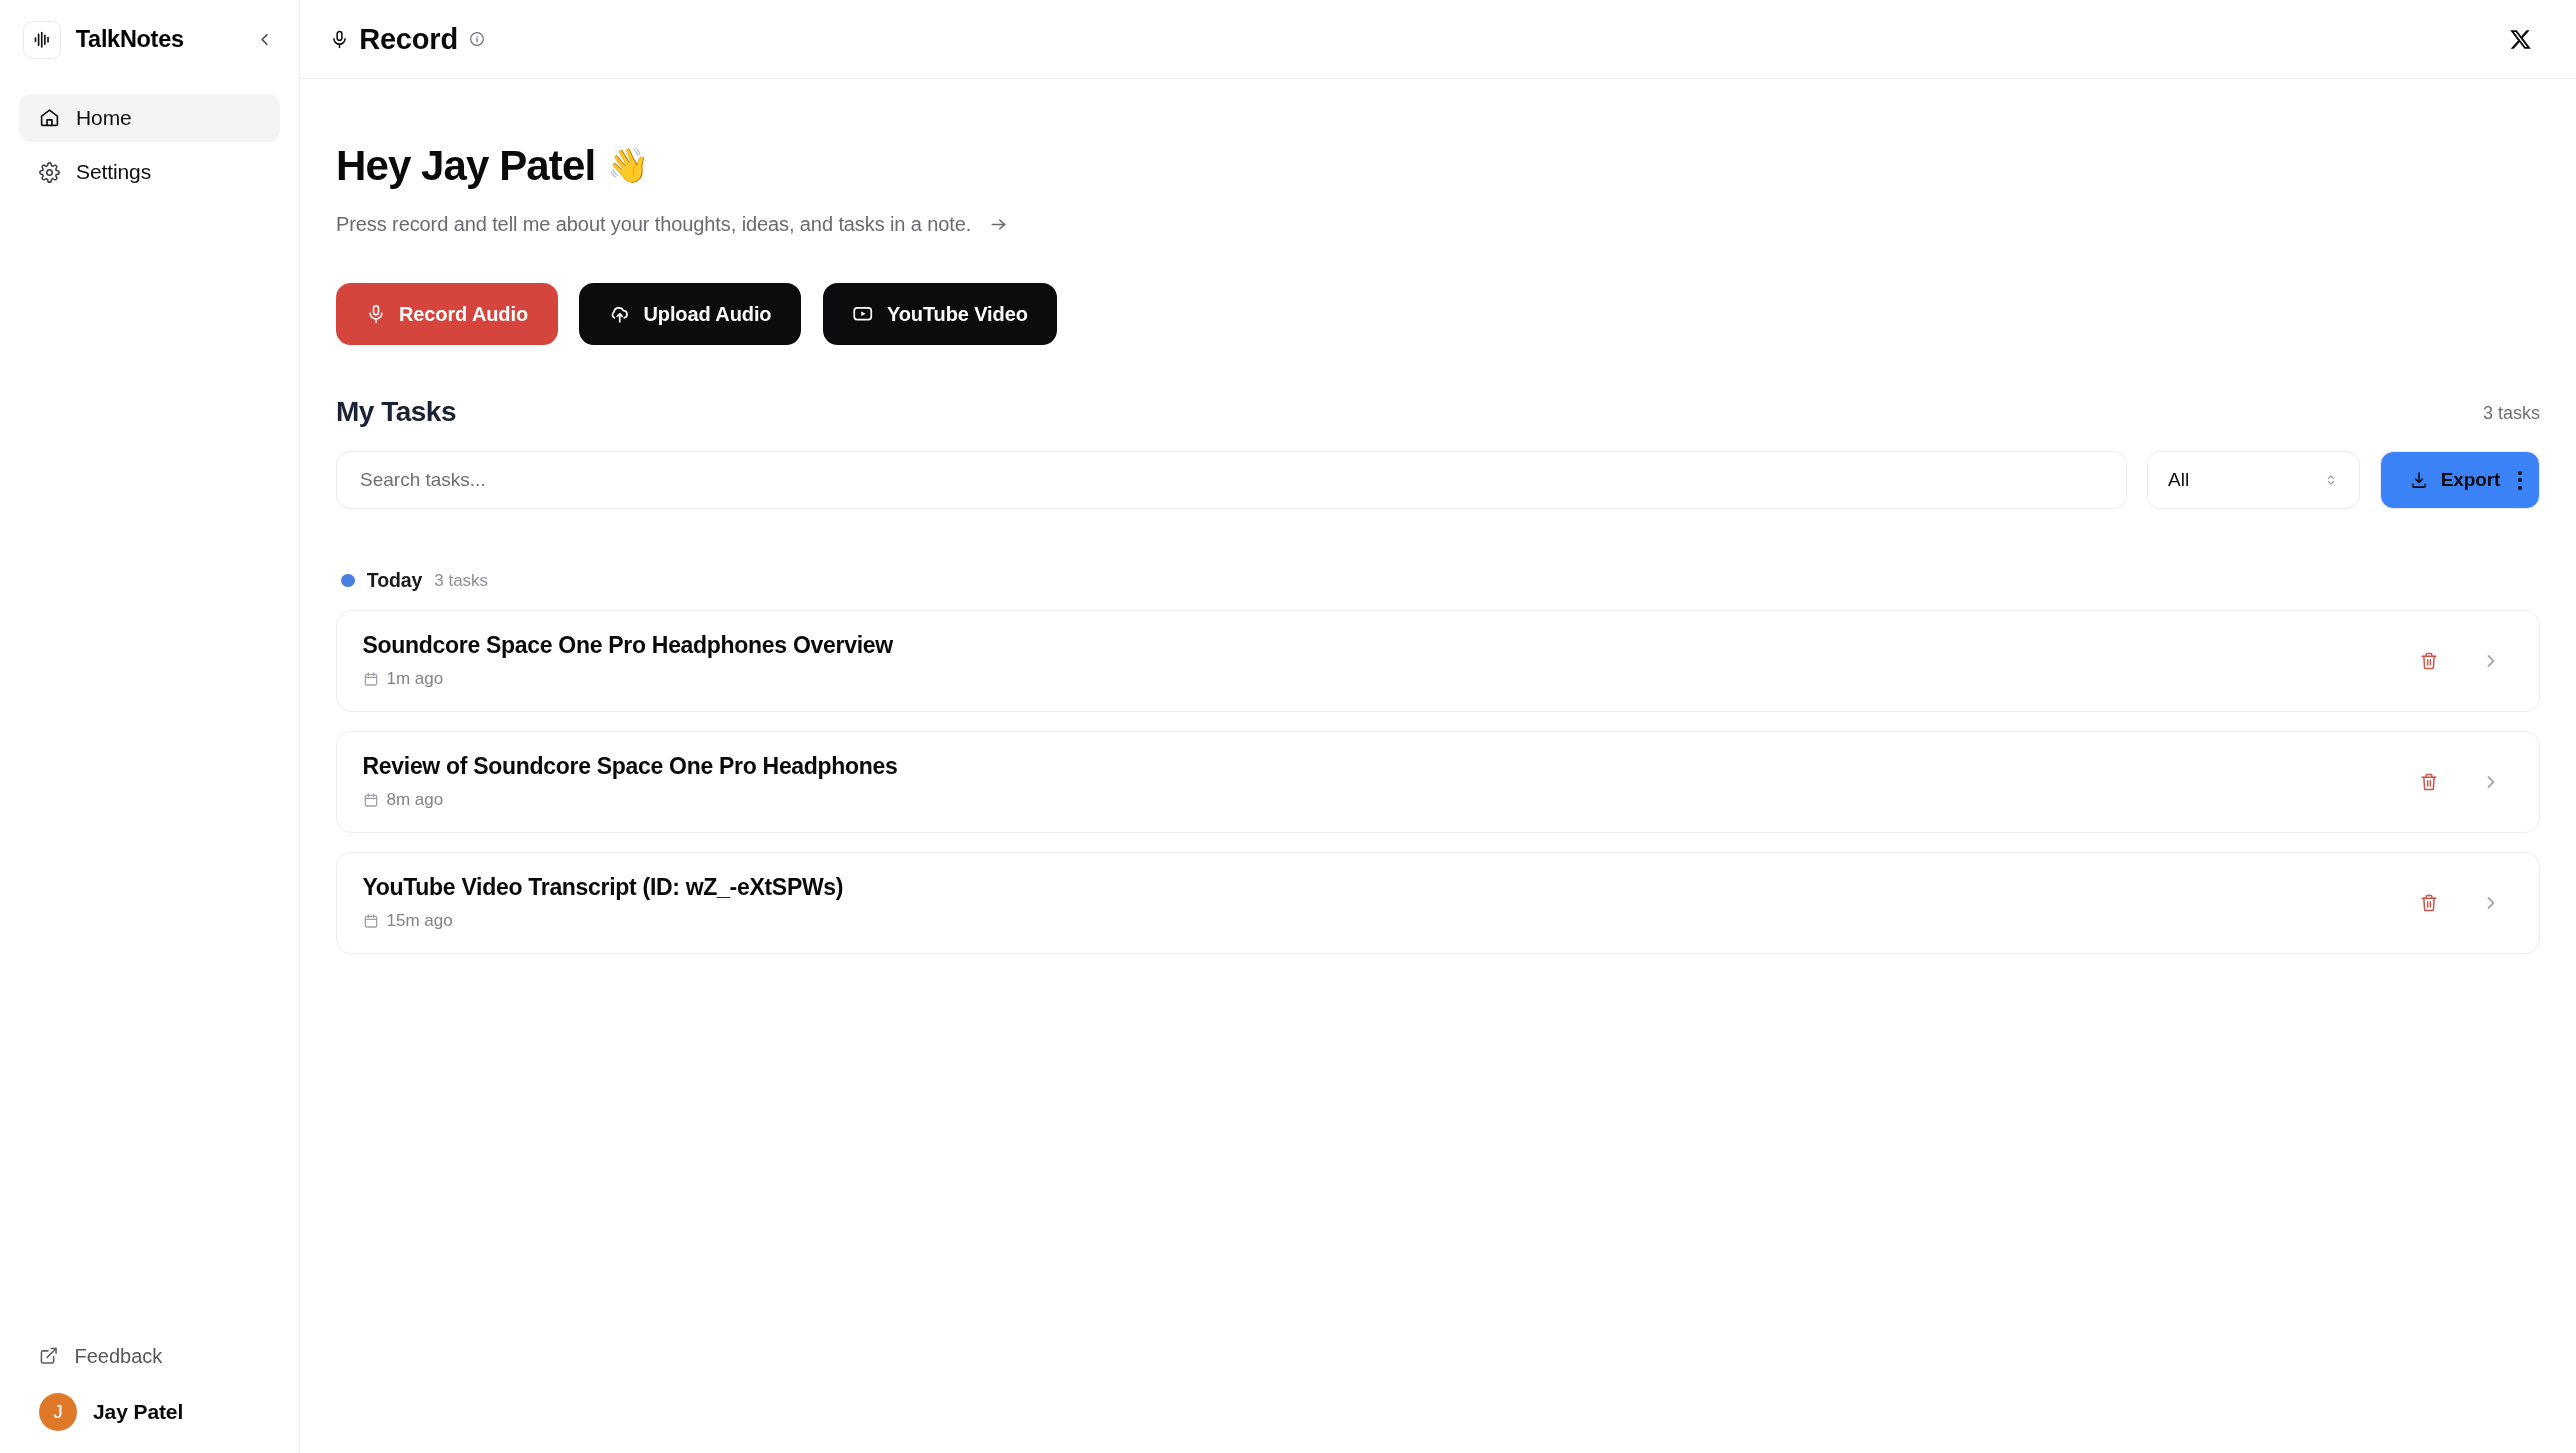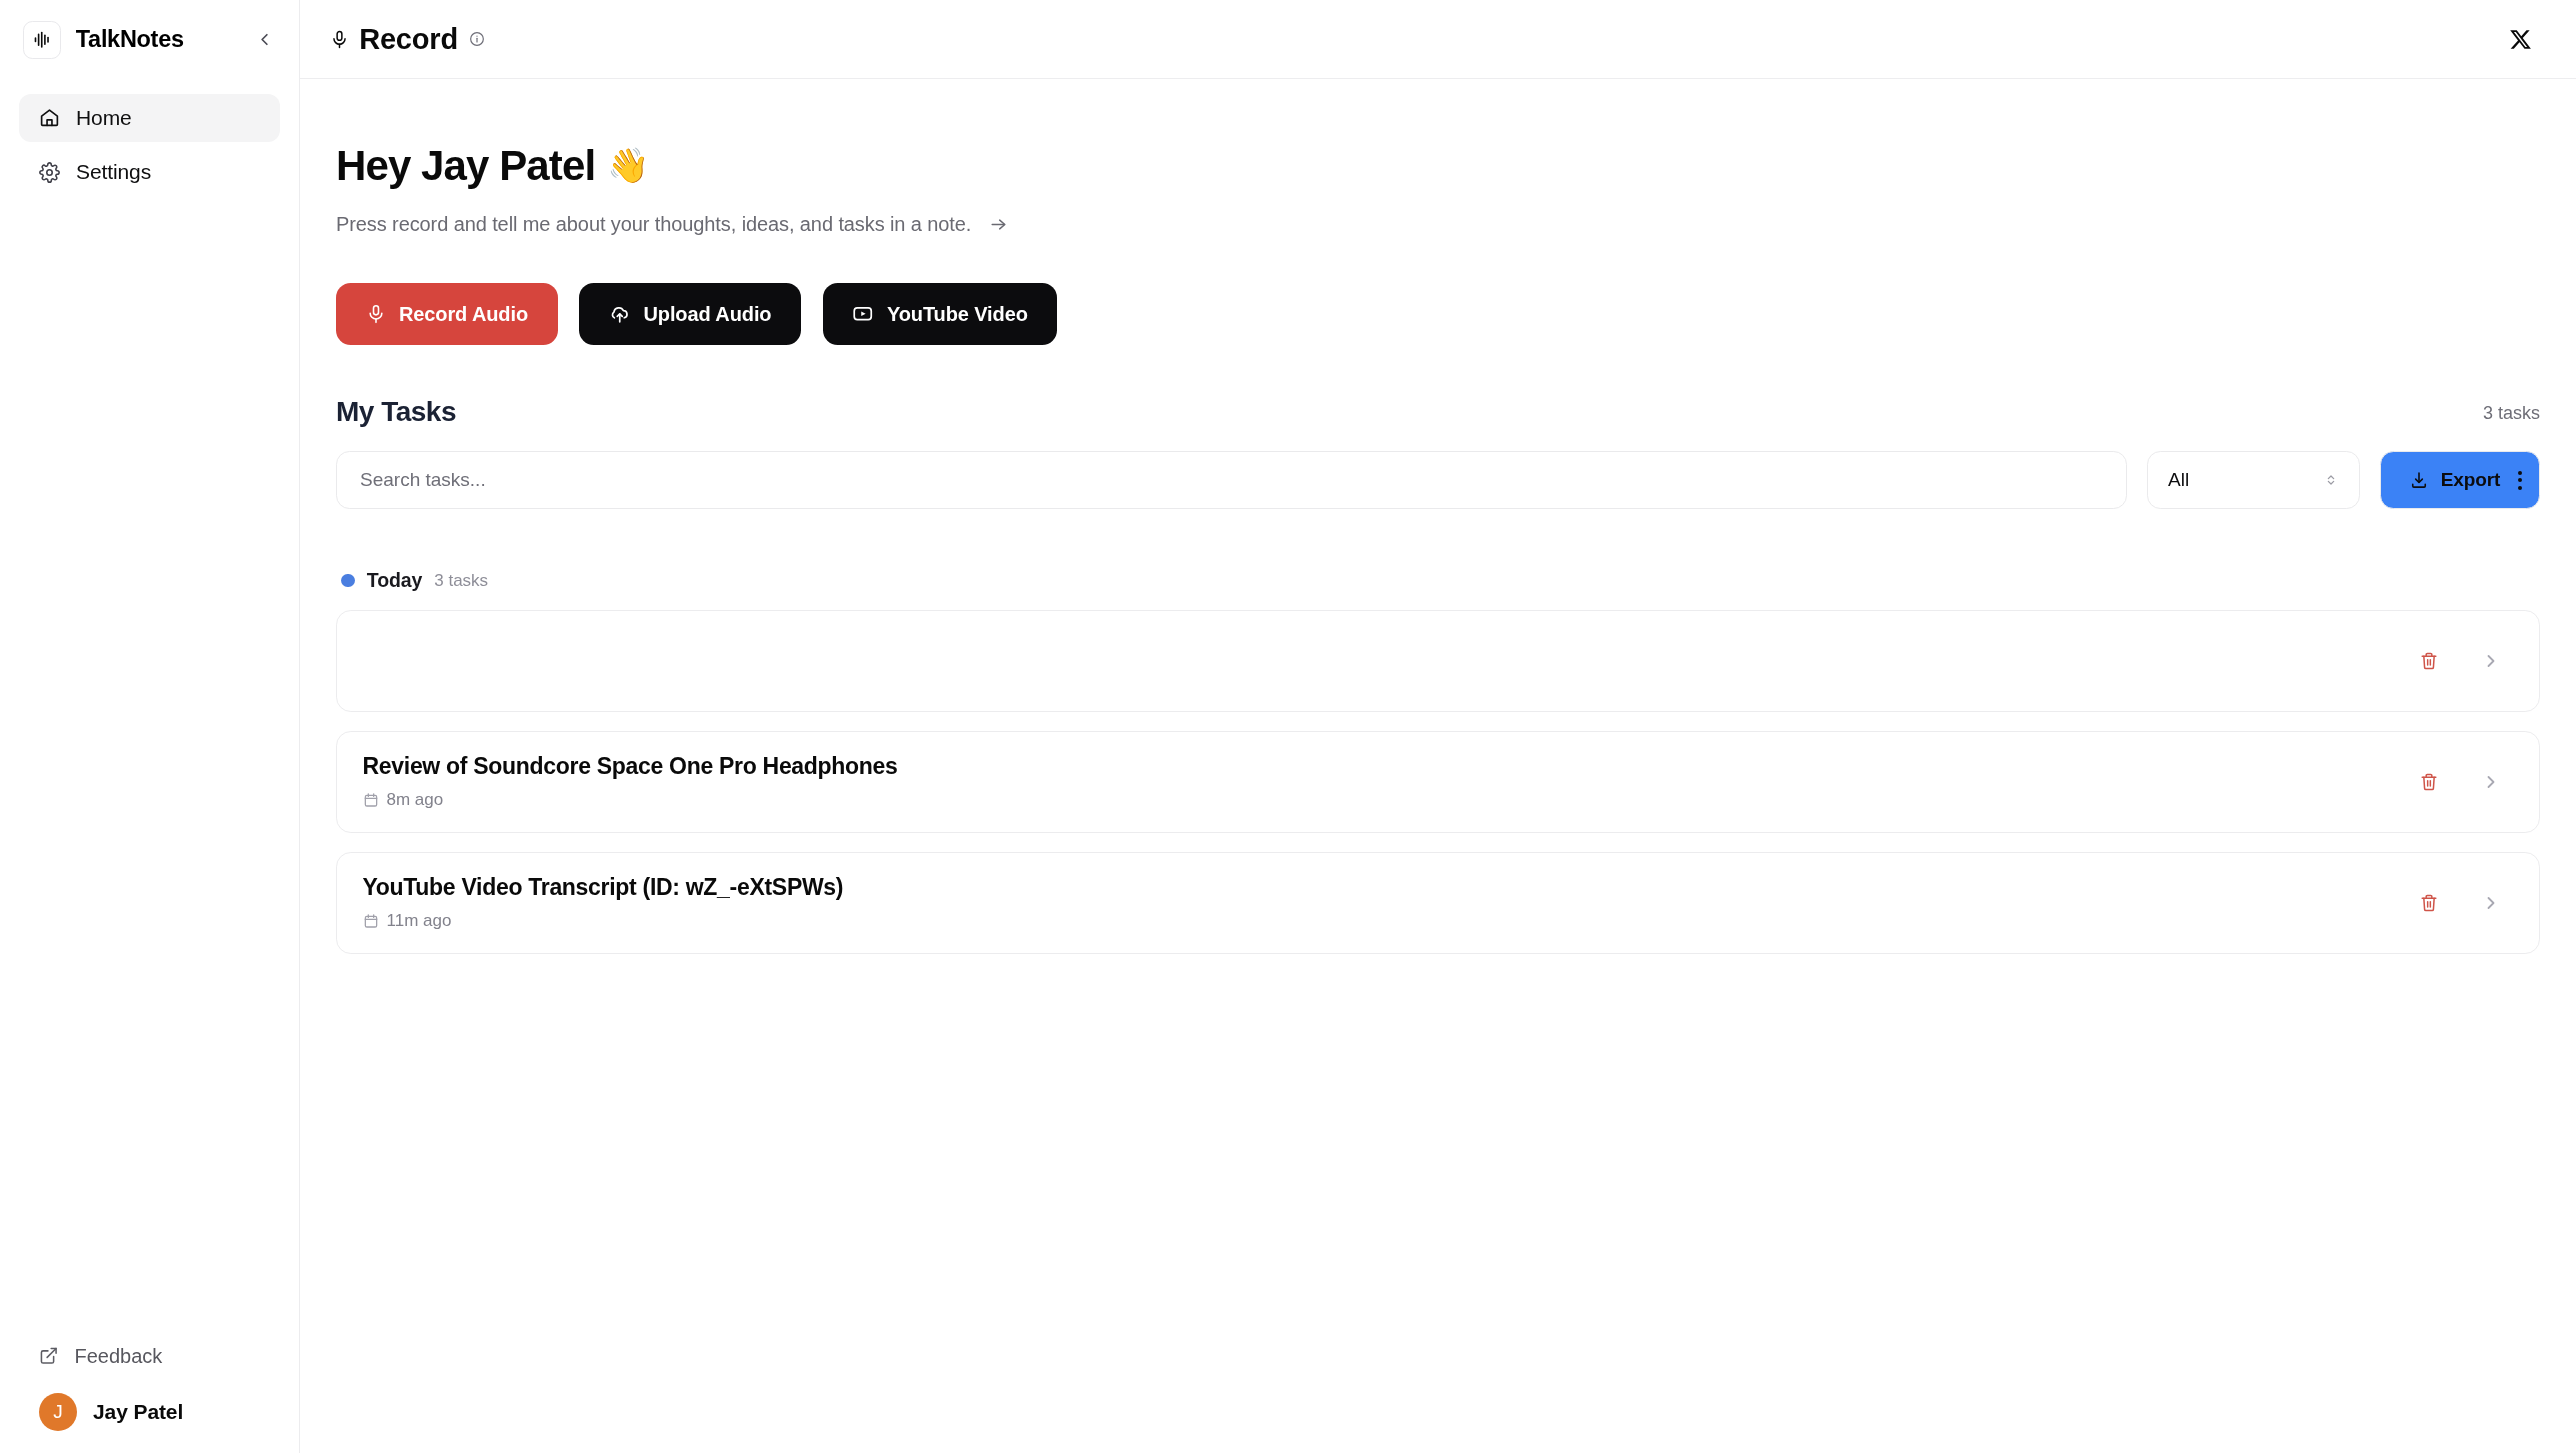--- a/index.html
+++ b/index.html
@@ -655,20 +655,34 @@
 
       <div class="group-header">
         <span class="group-dot"></span>
         <span class="group-label">Today</span>
         <span class="group-count">3 tasks</span>
       </div>
 
       <div class="task-list">
 
         <div class="task-card">
+          <div class="task-main">
+            <div class="task-title">Soundcore Space One Pro Headphones Overview</div>
+            <div class="task-meta">
+              <span>
+                <svg width="16" height="16" viewBox="0 0 24 24" fill="none" stroke="#a0a0aa" stroke-width="1.9" stroke-linecap="round" stroke-linejoin="round">
+                  <rect x="3.5" y="5" width="17" height="16" rx="2.4"></rect>
+                  <line x1="3.5" y1="9.6" x2="20.5" y2="9.6"></line>
+                  <line x1="8" y1="2.8" x2="8" y2="6.6"></line>
+                  <line x1="16" y1="2.8" x2="16" y2="6.6"></line>
+                </svg>
+              </span>
+              <span class="task-time">1m ago</span>
+            </div>
+          </div>
           <div class="task-actions">
             <button class="icon-btn">
               <span>
                 <svg width="20" height="20" viewBox="0 0 24 24" fill="none" stroke="#cf5449" stroke-width="1.8" stroke-linecap="round" stroke-linejoin="round">
                   <polyline points="3.8 6.2 20.2 6.2"></polyline>
                   <path d="M8.6 6.2V4.4a1.4 1.4 0 0 1 1.4-1.4h4a1.4 1.4 0 0 1 1.4 1.4v1.8"></path>
                   <path d="M5.8 6.2 6.7 19.6a1.5 1.5 0 0 0 1.5 1.4h7.6a1.5 1.5 0 0 0 1.5-1.4l.9-13.4"></path>
                   <line x1="10.4" y1="10.4" x2="10.4" y2="16.8"></line>
                   <line x1="13.6" y1="10.4" x2="13.6" y2="16.8"></line>
                 </svg>
@@ -726,21 +740,21 @@
             <div class="task-title">YouTube Video Transcript (ID: wZ_-eXtSPWs)</div>
             <div class="task-meta">
               <span>
                 <svg width="16" height="16" viewBox="0 0 24 24" fill="none" stroke="#a0a0aa" stroke-width="1.9" stroke-linecap="round" stroke-linejoin="round">
                   <rect x="3.5" y="5" width="17" height="16" rx="2.4"></rect>
                   <line x1="3.5" y1="9.6" x2="20.5" y2="9.6"></line>
                   <line x1="8" y1="2.8" x2="8" y2="6.6"></line>
                   <line x1="16" y1="2.8" x2="16" y2="6.6"></line>
                 </svg>
               </span>
-              <span class="task-time">11m ago</span>
+              <span class="task-time">15m ago</span>
             </div>
           </div>
           <div class="task-actions">
             <button class="icon-btn">
               <span>
                 <svg width="20" height="20" viewBox="0 0 24 24" fill="none" stroke="#cf5449" stroke-width="1.8" stroke-linecap="round" stroke-linejoin="round">
                   <polyline points="3.8 6.2 20.2 6.2"></polyline>
                   <path d="M8.6 6.2V4.4a1.4 1.4 0 0 1 1.4-1.4h4a1.4 1.4 0 0 1 1.4 1.4v1.8"></path>
                   <path d="M5.8 6.2 6.7 19.6a1.5 1.5 0 0 0 1.5 1.4h7.6a1.5 1.5 0 0 0 1.5-1.4l.9-13.4"></path>
                   <line x1="10.4" y1="10.4" x2="10.4" y2="16.8"></line>

